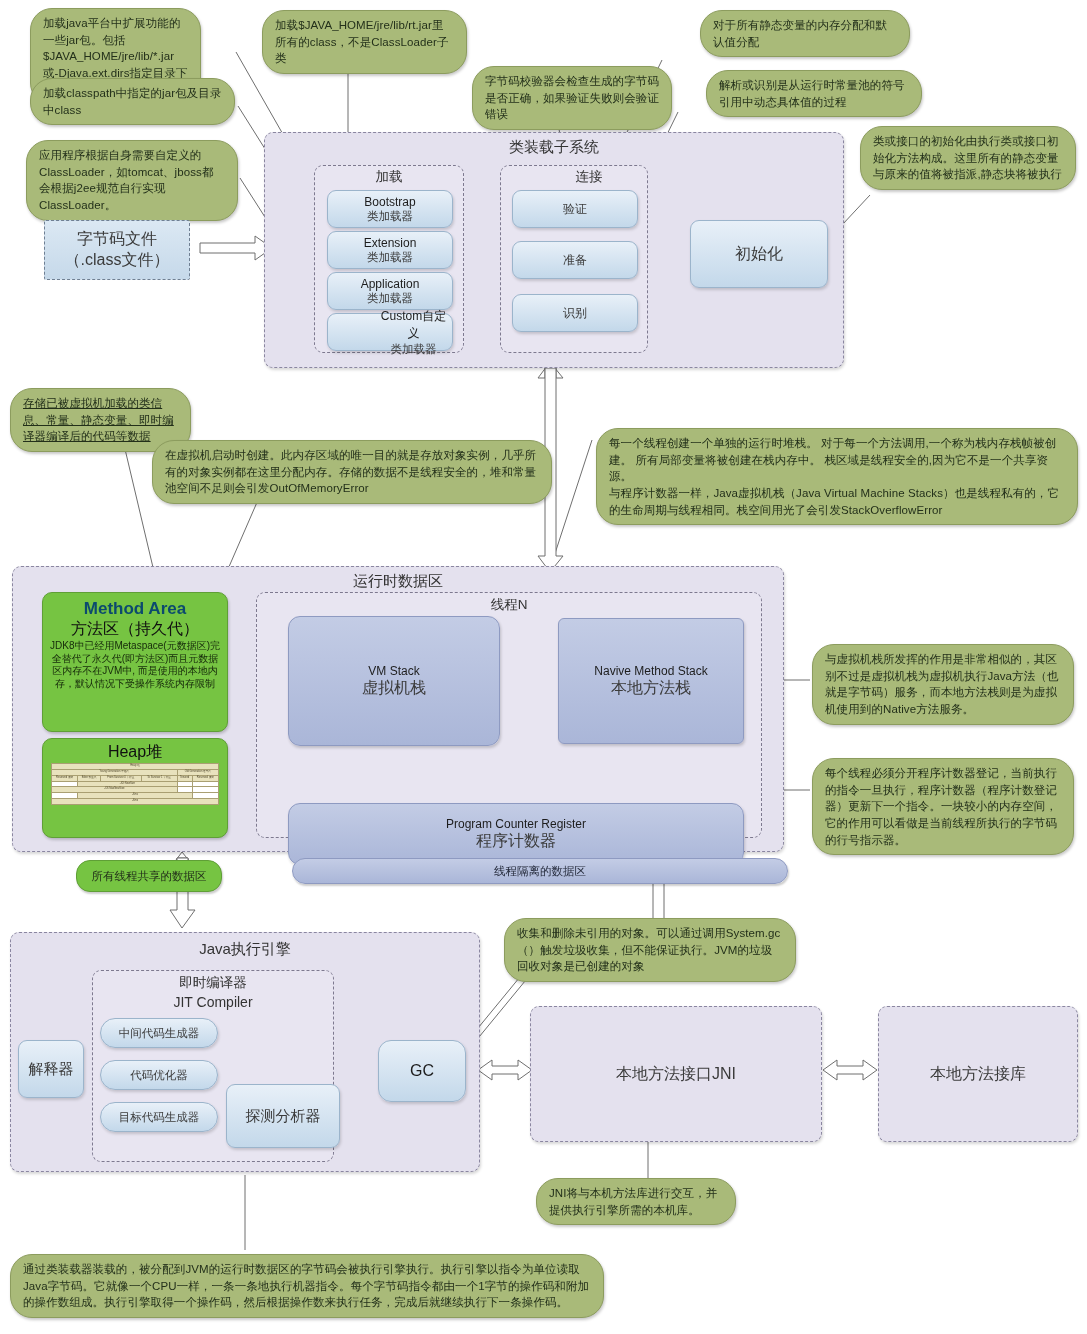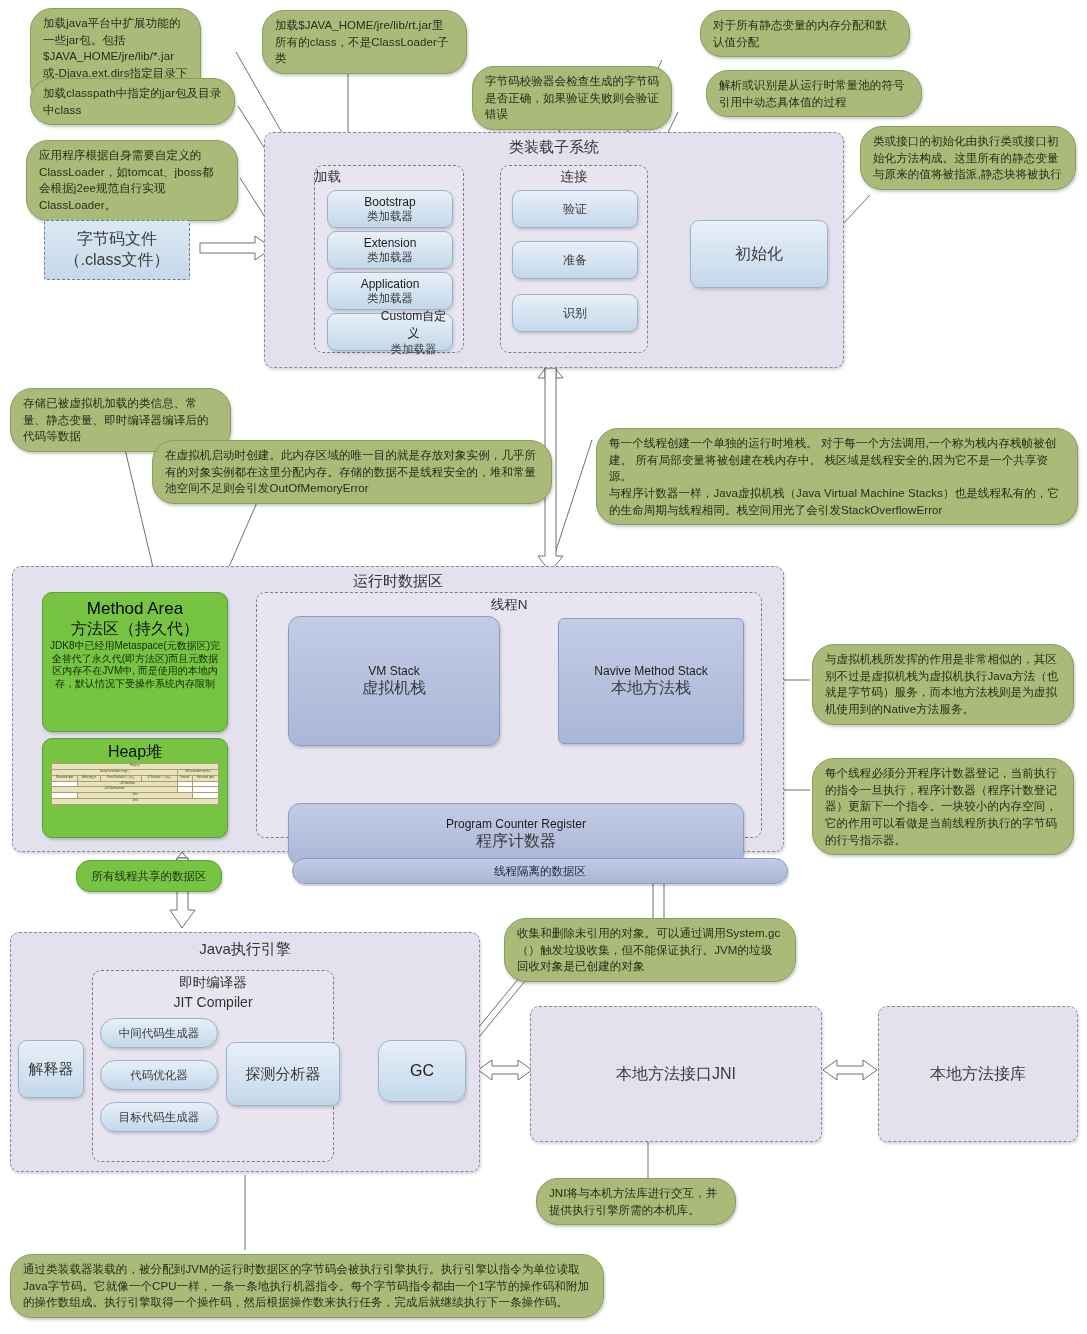--- a/index.html
+++ b/index.html
@@ -196,72 +196,72 @@
 
   <div class="box dash-blue" style="left:44px;top:220px;width:146px;height:60px;">
     <div class="cn big">字节码文件</div>
     <div class="cn big">（.class文件）</div>
   </div>
 
   <div class="box lavender" style="left:264px;top:132px;width:580px;height:236px;justify-content:flex-start;"></div>
   <div class="section-title" style="left:264px;top:138px;width:580px;">类装载子系统</div>
 
   <div class="box lav-inner" style="left:314px;top:165px;width:150px;height:188px;"></div>
-  <div class="sub-title" style="left:314px;top:168px;width:150px;">加载</div>
+  <div class="sub-title" style="left:314px;top:168px;width:150px;text-align:center;">加载</div>
 
   <div class="box blue-grad" style="left:327px;top:190px;width:126px;height:38px;">
     <div class="en" style="font-size:12px">Bootstrap</div>
     <div class="cn" style="font-size:11.5px">类加载器</div>
   </div>
   <div class="box blue-grad" style="left:327px;top:231px;width:126px;height:38px;">
     <div class="en" style="font-size:12px">Extension</div>
     <div class="cn" style="font-size:11.5px">类加载器</div>
   </div>
   <div class="box blue-grad" style="left:327px;top:272px;width:126px;height:38px;">
     <div class="en" style="font-size:12px">Application</div>
     <div class="cn" style="font-size:11.5px">类加载器</div>
   </div>
   <div class="box blue-grad" style="left:327px;top:313px;width:126px;height:38px;padding-left:47px;">
     <div class="en" style="font-size:12px">Custom自定义</div>
     <div class="cn" style="font-size:11.5px">类加载器</div>
   </div>
 
   <div class="box lav-inner" style="left:500px;top:165px;width:148px;height:188px;"></div>
-  <div class="sub-title" style="left:500px;top:168px;width:148px;text-align:center;">连接</div>
+  <div class="sub-title" style="left:500px;top:168px;width:148px;text-align:center;padding-left:15px;">连接</div>
 
   <div class="box blue-grad" style="left:512px;top:190px;width:126px;height:38px;">
     <div class="cn" style="font-size:12px">验证</div>
   </div>
   <div class="box blue-grad" style="left:512px;top:241px;width:126px;height:38px;">
     <div class="cn" style="font-size:12px">准备</div>
   </div>
   <div class="box blue-grad" style="left:512px;top:294px;width:126px;height:38px;">
     <div class="cn" style="font-size:12px">识别</div>
   </div>
 
   <div class="box blue-grad" style="left:690px;top:220px;width:138px;height:68px;">
     <div class="cn big">初始化</div>
   </div>
 
-  <div class="callout" style="left:10px;top:388px;width:221px;">存储已被虚拟机加载的类信息、常量、静态变量、即时编译器编译后的代码等数据</div>
+  <div class="callout" style="left:10px;top:388px;width:181px;text-decoration:underline;">存储已被虚拟机加载的类信息、常量、静态变量、即时编译器编译后的代码等数据</div>
 
   <div class="callout" style="left:152px;top:440px;width:400px;">在虚拟机启动时创建。此内存区域的唯一目的就是存放对象实例，几乎所有的对象实例都在这里分配内存。存储的数据不是线程安全的，堆和常量池空间不足则会引发OutOfMemoryError</div>
 
   <div class="callout" style="left:596px;top:428px;width:482px;white-space:pre-line;">每一个线程创建一个单独的运行时堆栈。 对于每一个方法调用,一个称为栈内存栈帧被创建。 所有局部变量将被创建在栈内存中。 栈区域是线程安全的,因为它不是一个共享资源。
 与程序计数器一样，Java虚拟机栈（Java Virtual Machine Stacks）也是线程私有的，它的生命周期与线程相同。栈空间用光了会引发StackOverflowError</div>
 
   <div class="callout" style="left:812px;top:644px;width:262px;padding-left:12px;">与虚拟机栈所发挥的作用是非常相似的，其区别不过是虚拟机栈为虚拟机执行Java方法（也就是字节码）服务，而本地方法栈则是为虚拟机使用到的Native方法服务。</div>
 
   <div class="callout" style="left:812px;top:758px;width:262px;">每个线程必须分开程序计数器登记，当前执行的指令一旦执行，程序计数器（程序计数登记器）更新下一个指令。一块较小的内存空间，它的作用可以看做是当前线程所执行的字节码的行号指示器。</div>
 
   <div class="box lavender" style="left:12px;top:566px;width:772px;height:286px;justify-content:flex-start;"></div>
   <div class="section-title" style="left:12px;top:572px;width:772px;">运行时数据区</div>
 
   <div class="box green-solid" style="left:42px;top:592px;width:186px;height:140px;justify-content:flex-start;padding-top:6px;">
-    <div class="en" style="font-size:17px;font-weight:normal;color:#000000;">Method Area</div>
+    <div class="en" style="font-size:17px;font-weight:bold;color:#0c4a6e;">Method Area</div>
     <div class="cn" style="font-size:16px;color:#101010;">方法区（持久代）</div>
     <div class="ma-note">JDK8中已经用Metaspace(元数据区)完全替代了永久代(即方法区)而且元数据区内存不在JVM中, 而是使用的本地内存，默认情况下受操作系统内存限制</div>
   </div>
 
   <div class="box green-solid" style="left:42px;top:738px;width:186px;height:100px;justify-content:flex-start;padding-top:3px;">
     <div class="en" style="font-size:16px;color:#101010;">Heap堆</div>
     <table class="heaptable">
       <tbody>
           <tr>
             <td colspan="6">Heap 堆</td>
@@ -338,21 +338,21 @@
   <div class="box blue-grad" style="left:100px;top:1018px;width:118px;height:30px;border-radius:15px;">
     <div class="cn" style="font-size:11.5px">中间代码生成器</div>
   </div>
   <div class="box blue-grad" style="left:100px;top:1060px;width:118px;height:30px;border-radius:15px;">
     <div class="cn" style="font-size:11.5px">代码优化器</div>
   </div>
   <div class="box blue-grad" style="left:100px;top:1102px;width:118px;height:30px;border-radius:15px;">
     <div class="cn" style="font-size:11.5px">目标代码生成器</div>
   </div>
 
-  <div class="box blue-grad" style="left:226px;top:1042px;width:114px;height:64px;">
+  <div class="box blue-grad" style="left:226px;top:1084px;width:114px;height:64px;">
     <div class="cn" style="font-size:15px">探测分析器</div>
   </div>
 
   <div class="box blue-grad" style="left:378px;top:1040px;width:88px;height:62px;border-radius:13px;">
     <div class="en" style="font-size:16px">GC</div>
   </div>
 
   <div class="box lavender" style="left:530px;top:1006px;width:292px;height:136px;">
     <div class="cn big">本地方法接口JNI</div>
   </div>

